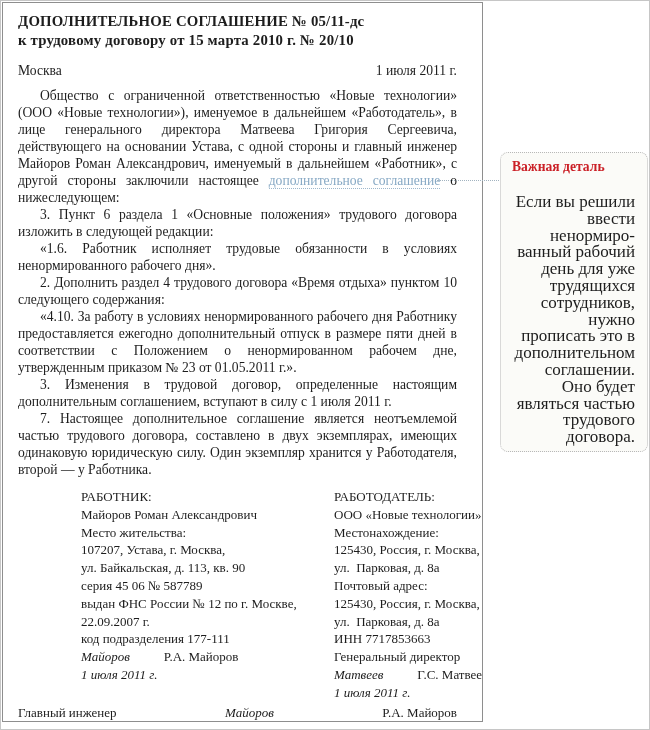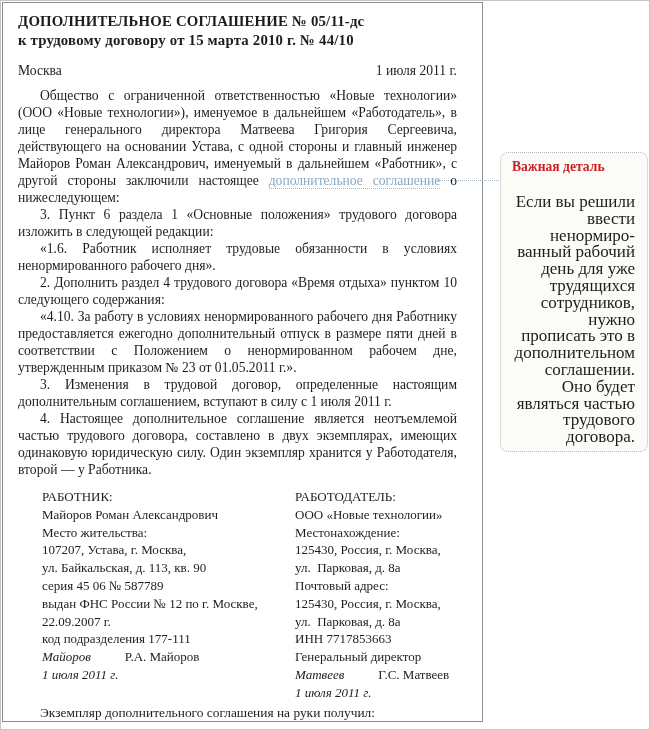--- a/index.html
+++ b/index.html
@@ -17,21 +17,21 @@
   .doc-title{text-align:left;font-weight:bold;font-size:14.8px;line-height:19px;letter-spacing:0.2px;}
   .city-row{display:flex;justify-content:space-between;margin-top:12px;font-size:13.6px;line-height:17px;text-align:right;}
   .para{margin:0;font-size:13.6px;line-height:17px;text-align:justify;text-indent:22px;}
   .intro{margin-top:8px;}
   .term-link{
     color:#86a8c4;text-decoration:none;border-bottom:1px dotted #9db7cc;cursor:pointer;
   }
   .cols{display:flex;margin-top:10px;margin-left:24px;font-size:13px;line-height:17.8px;}
   .col-left{width:253px;flex:0 0 253px;}
   .col-right{flex:1;}
-  .col-line{white-space:nowrap;}
+  .col-line{white-space:nowrap;margin-left:39px;}
   .sig{font-style:italic;}
   .sig-row .sig{margin-right:34px;}
   .receipt{margin-top:2px;font-size:13px;line-height:16.8px;}
   .receipt .receipt-intro{font-size:13.4px;line-height:17px;}
   .receipt-row{display:flex;justify-content:space-between;line-height:17px;}
   .connector{position:absolute;left:437px;top:180px;width:64px;height:0;border-top:1px dotted #a2b3c0;}
   .note{
     position:absolute;left:500px;top:152px;width:148px;min-height:204px;box-sizing:border-box;
     border:1px dotted #b8b8b8;border-radius:8px;background:#fbfbf8;
     padding:5px 12px 5px 11px;
@@ -41,36 +41,36 @@
 </style>
 </head>
 <body>
 
 <div class="page-frame"></div>
 
 <div class="doc">
 
   <div class="doc-title">
     <div>ДОПОЛНИТЕЛЬНОЕ СОГЛАШЕНИЕ № 05/11-дс</div>
-    <div>к трудовому договору от 15 марта 2010 г. № 44/10</div>
+    <div>к трудовому договору от 15 марта 2010 г. № 20/10</div>
   </div>
 
   <div class="city-row">
     <span>Москва</span>
     <span>1 июля 2011 г.</span>
   </div>
 
   <p class="para intro"><span>Общество с ограниченной ответственностью «Новые технологии» (ООО «Новые технологии»), именуемое в дальнейшем «Работодатель», в лице генерального директора Матвеева Григория Сергеевича, действующего на основании Устава, с одной стороны и главный инженер Майоров Роман Александрович, именуемый в дальнейшем «Работник», с другой стороны заключили настоящее </span><a class="term-link">дополнительное соглашение</a><span> о нижеследующем:</span></p>
 
   <p class="para">3. Пункт 6 раздела 1 «Основные положения» трудового договора изложить в следующей редакции:</p>
   <p class="para">«1.6. Работник исполняет трудовые обязанности в условиях ненормированного рабочего дня».</p>
   <p class="para">2. Дополнить раздел 4 трудового договора «Время отдыха» пунктом 10 следующего содержания:</p>
   <p class="para">«4.10. За работу в условиях ненормированного рабочего дня Работнику предоставляется ежегодно дополнительный отпуск в размере пяти дней в соответствии с Положением о ненормированном рабочем дне, утвержденным приказом № 23 от 01.05.2011 г.».</p>
   <p class="para">3. Изменения в трудовой договор, определенные настоящим дополнительным соглашением, вступают в силу с 1 июля 2011 г.</p>
-  <p class="para">4. Настоящее дополнительное соглашение является неотъемлемой частью трудового договора, составлено в двух экземплярах, имеющих одинаковую юридическую силу. Один экземпляр хранится у Работодателя, второй — у Работника.</p>
+  <p class="para">7. Настоящее дополнительное соглашение является неотъемлемой частью трудового договора, составлено в двух экземплярах, имеющих одинаковую юридическую силу. Один экземпляр хранится у Работодателя, второй — у Работника.</p>
 
   <div class="cols">
 
     <div class="col-left">
       <div class="col-line">РАБОТНИК:</div>
       <div class="col-line">Майоров Роман Александрович</div>
       <div class="col-line">Место жительства:</div>
       <div class="col-line">107207, Устава, г. Москва,</div>
       <div class="col-line">ул. Байкальская, д. 113, кв. 90</div>
       <div class="col-line">серия 45 06 № 587789</div>
@@ -96,21 +96,20 @@
       <div class="col-line">Генеральный директор</div>
       <div class="col-line sig-row">
         <span class="sig">Матвеев</span><span>Г.С. Матвеев</span>
       </div>
       <div class="col-line sig">1 июля 2011 г.</div>
     </div>
 
   </div>
 
   <div class="receipt">
-    <p class="para receipt-intro">Экземпляр дополнительного соглашения на руки получил:</p>
     <div class="receipt-row">
       <span>Главный инженер</span>
       <span class="sig">Майоров</span>
       <span>Р.А. Майоров</span>
     </div>
 
   </div>
 
 </div>
 

